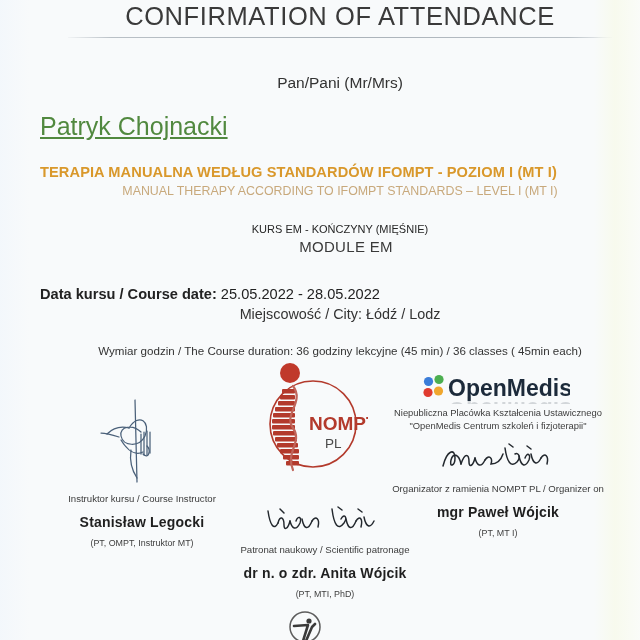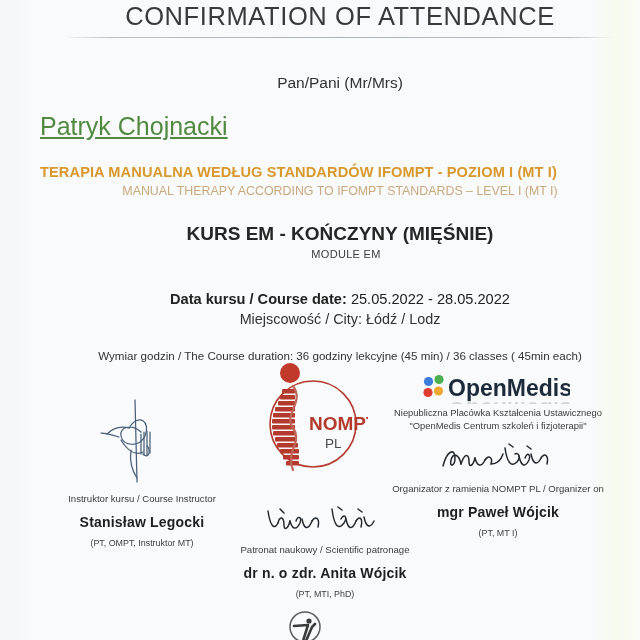--- a/index.html
+++ b/index.html
@@ -50,28 +50,28 @@
 
   .course-pl{
     font-size:14.6px;font-weight:bold;color:#d9982b;
     margin-top:23px;letter-spacing:0.1px;white-space:nowrap;
   }
   .course-en{
     text-align:center;font-size:12.4px;color:#c8a97c;margin-top:4px;white-space:nowrap;
   }
 
   .module-pl{
-    text-align:center;font-size:19px;font-weight:bold;color:#262626;margin-top:25px;
+    text-align:center;font-size:11px;font-weight:normal;color:#262626;margin-top:25px;
   }
   .module-en{
-    text-align:center;font-size:11px;color:#3a3a3a;margin-top:3px;letter-spacing:0.3px;margin-left:12px;
+    text-align:center;font-size:15px;color:#3a3a3a;margin-top:3px;letter-spacing:0.3px;margin-left:12px;
   }
 
   .date-line{
-    text-align:center;font-size:14.6px;color:#222;margin-top:31px;
+    text-align:left;font-size:14.6px;color:#222;margin-top:31px;
   }
   .date-line .lbl{font-weight:bold;}
   .city-line{
     text-align:center;font-size:14.4px;color:#333;margin-top:4px;
   }
   .duration-line{
     text-align:center;font-size:11.6px;color:#333;margin-top:22px;
   }
 
   

